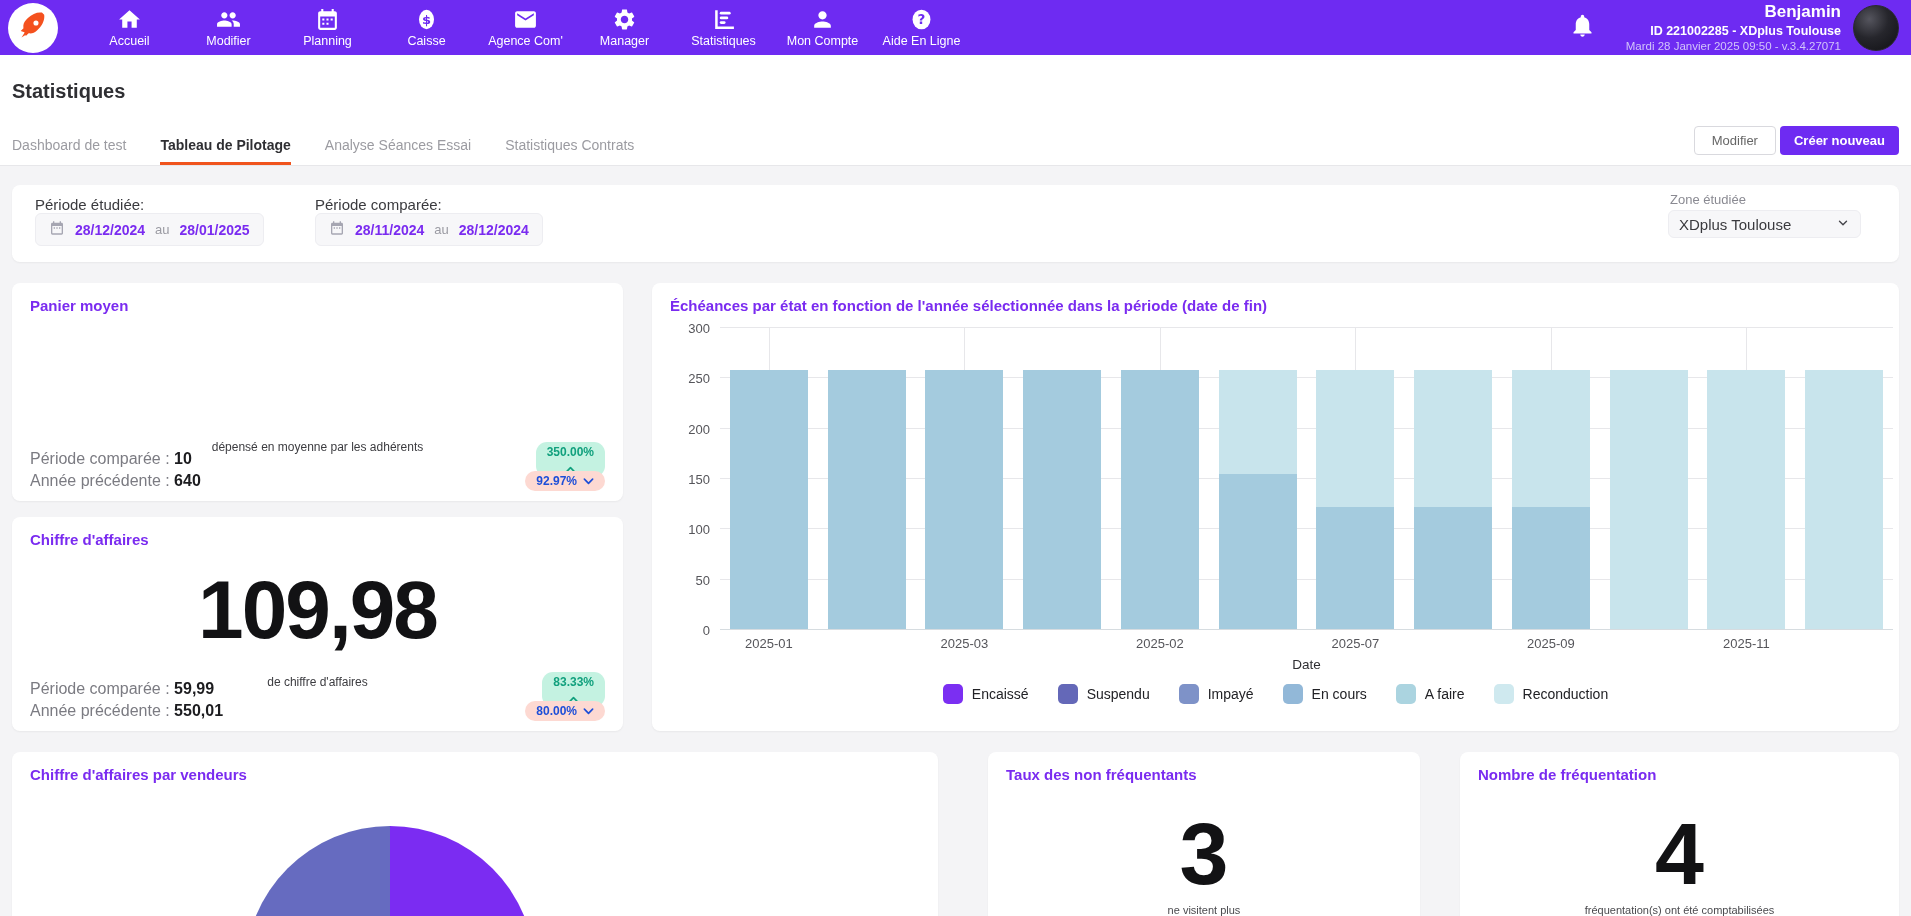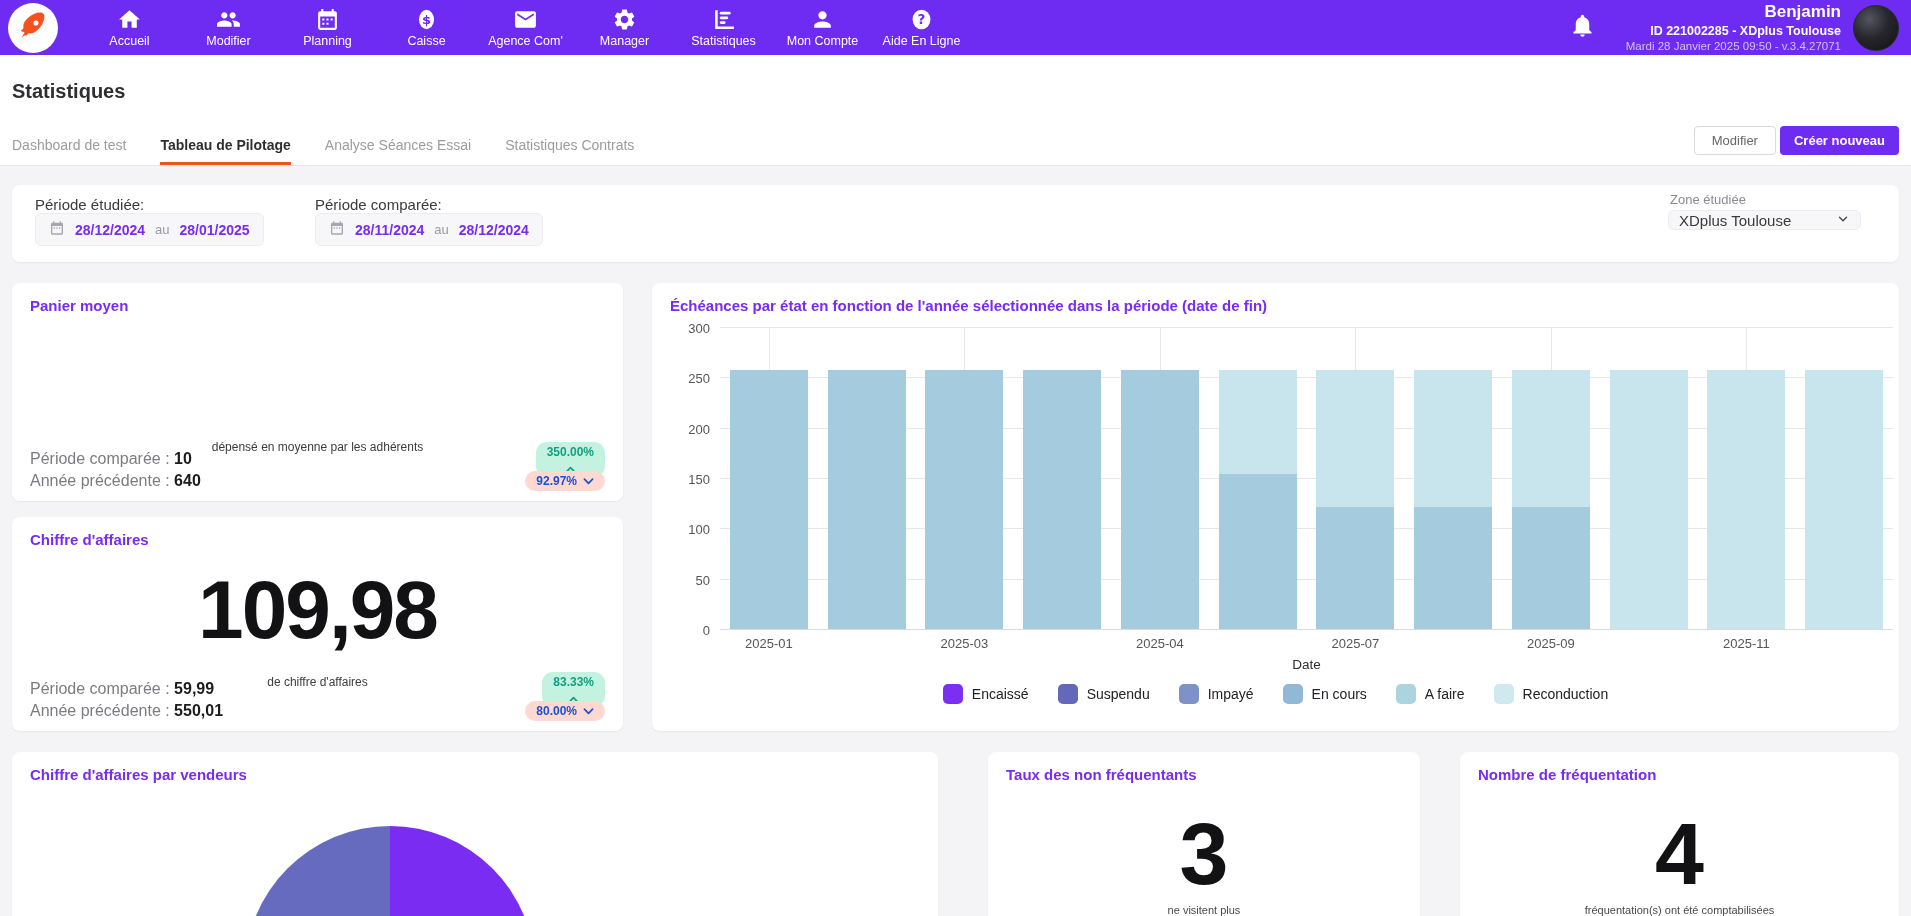--- a/index.html
+++ b/index.html
@@ -38,21 +38,21 @@
   
   .filter-card { position:absolute; left:12px; top:185px; width:1887px; height:77px; background:#fff; border-radius:8px; box-shadow:0 1px 2px rgba(0,0,0,.05); }
   .fgroup { position:absolute; top:11px; }
   .fg1 { left:23px; } .fg2 { left:303px; }
   .flabel { font-size:15px; color:#3a3a3e; }
   .datebox { display:inline-flex; align-items:center; gap:10px; background:#f7f7f9; border:1px solid #ededf1; border-radius:6px; padding:6px 13px; font-size:14px; cursor:pointer;justify-content:center; }
   .dateval { color:#7a2bf0; font-weight:bold; }
   .au { color:#9a9aa2; font-size:13px; }
   .zone { position:absolute; right:38px; top:7px; width:193px; }
   .zlabel { font-size:13px; color:#8a8a92; margin-left:2px; }
-  .zselect { margin-top:3px; height:20px; background:#f7f7f9; border:1px solid #ededf1; border-radius:6px; display:flex; align-items:center; justify-content:space-between; padding:0 10px; font-size:15px; color:#3a3a3e; cursor:pointer; }
+  .zselect { margin-top:3px; height:28px; background:#f7f7f9; border:1px solid #ededf1; border-radius:6px; display:flex; align-items:center; justify-content:space-between; padding:0 10px; font-size:15px; color:#3a3a3e; cursor:pointer; }
 
   
   .card { position:absolute; background:#fff; border-radius:8px; box-shadow:0 1px 2px rgba(0,0,0,.05); }
   .card-title { position:absolute; left:18px; top:14px; font-size:15px; font-weight:bold; color:#7a2bf0; }
   #panier-card { left:12px; top:283px; width:611px; height:218px; }
   #ca-card     { left:12px; top:517px; width:611px; height:214px; }
   .kpi-value { position:absolute; left:0; right:0; text-align:center; font-size:82px; font-weight:bold; color:#121214; line-height:1; letter-spacing:-2px; }
   #panier-card .kpi-value { top:58px; }
   #ca-card .kpi-value { top:52px; }
   .kpi-caption { position:absolute; left:0; right:0; text-align:center; font-size:12px; color:#3c3c40; }
@@ -365,21 +365,21 @@
       <div class="bar" style="left: 84.1667%; width: 6.66667%;">
         <div class="bar-seg" style="height: 86%; background: rgb(200, 228, 236);"></div>
       </div>
       <div class="bar" style="left: 92.5%; width: 6.66667%;">
         <div class="bar-seg" style="height: 86%; background: rgb(200, 228, 236);"></div>
       </div>
     </div>
   <div id="x-axis-labels">
       <div class="xtick" style="left: 4.16667%;">2025-01</div>
       <div class="xtick" style="left: 20.8333%;">2025-03</div>
-      <div class="xtick" style="left: 37.5%;">2025-04</div>
+      <div class="xtick" style="left: 37.5%;">2025-02</div>
       <div class="xtick" style="left: 54.1667%;">2025-07</div>
       <div class="xtick" style="left: 70.8333%;">2025-09</div>
       <div class="xtick" style="left: 87.5%;">2025-11</div>
     </div>
   <div class="x-axis-title">Date</div>
   <div id="chart-legend">
       <div class="legend-item">
         <span class="legend-swatch" style="background: rgb(123, 47, 242);"></span>
         <span>Encaissé</span>
       </div>

